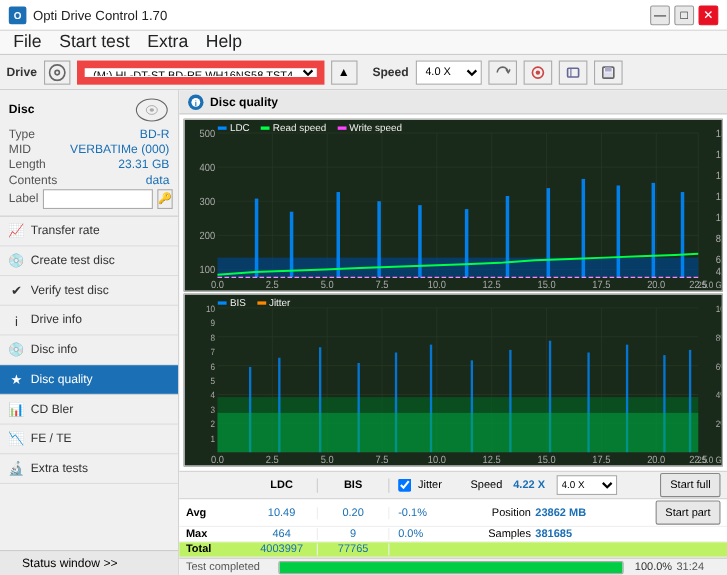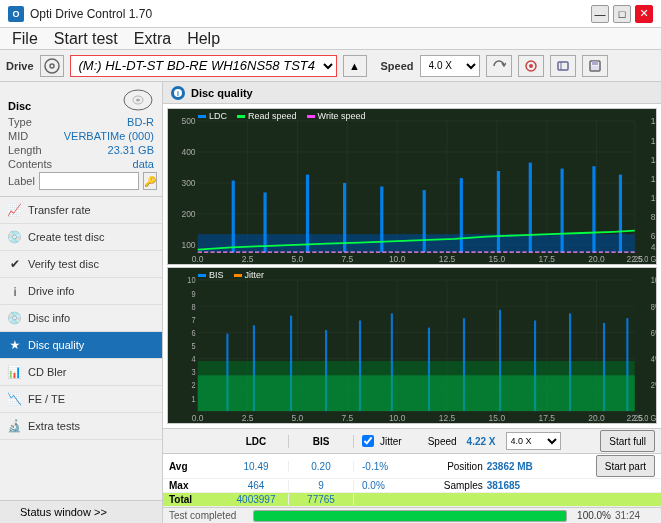--- a/index.html
+++ b/index.html
@@ -13,35 +13,35 @@
     .title-controls { display: flex; gap: 4px; }
     .title-btn { width: 18px; height: 18px; border: 1px solid #999; background: #e8e8e8; cursor: pointer; display: flex; align-items: center; justify-content: center; font-size: 11px; border-radius: 2px; }
     
     
     .menu-bar { background: #f8f8f8; display: flex; align-items: center; padding: 2px 4px; border-bottom: 1px solid #ccc; height: 22px; }
     .menu-item { padding: 2px 8px; cursor: pointer; color: #222; font-size: 16px; border-radius: 2px; }
     
     
     .drive-bar { background: #f0f0f0; display: flex; align-items: center; padding: 3px 6px; border-bottom: 1px solid #ccc; height: 32px; gap: 6px; }
     .drive-label { font-size: 11px; font-weight: bold; color: #333; }
-    .drive-select { height: 22px; border: 1px solid #ef4444; background: white; font-size: 13px; padding: 1px 4px; min-width: 220px; font-style: italic; }
+    .drive-select { height: 22px; border: 7px solid #ef4444; background: white; font-size: 10px; padding: 1px 4px; min-width: 220px; }
     .drive-btn { width: 24px; height: 22px; border: 1px solid #aaa; background: #f0f0f0; cursor: pointer; display: flex; align-items: center; justify-content: center; }
     .speed-label { font-size: 11px; font-weight: bold; color: #333; margin-left: 8px; }
     .speed-select { height: 22px; border: 1px solid #aaa; background: white; font-size: 10px; padding: 1px 4px; width: 60px; }
     .icon-btn { width: 26px; height: 22px; border: 1px solid #aaa; background: #f0f0f0; cursor: pointer; display: flex; align-items: center; justify-content: center; font-size: 14px; }
     
     
     .main { display: flex; height: calc(523px - 28px - 22px - 32px); }
     
     
     .sidebar { width: 163px; background: #f0f0f0; border-right: 1px solid #ccc; display: flex; flex-direction: column; }
     
     
     .disc-panel { padding: 6px 8px; border-bottom: 1px solid #ccc; }
-    .disc-header { display: flex; align-items: flex-end; justify-content: space-between; margin-bottom: 4px; }
+    .disc-header { display: flex; align-items: center; justify-content: space-between; margin-bottom: 4px; }
     .disc-title { font-weight: bold; font-size: 11px; }
     .disc-row { display: flex; justify-content: space-between; margin-bottom: 2px; font-size: 11px; }
     .disc-row-label { color: #555; }
     .disc-row-value { color: #1a6fb5; font-weight: 500; }
     .label-row { display: flex; align-items: center; gap: 4px; margin-top: 2px; }
     .label-input { height: 18px; border: 1px solid #aaa; background: white; width: 100px; font-size: 10px; padding: 1px 3px; }
     
     
     .nav-items { flex: 1; overflow: hidden; }
     .nav-item { display: flex; align-items: center; padding: 6px 8px; cursor: pointer; color: #333; font-size: 11px; border-bottom: 1px solid #ddd; gap: 6px; }

